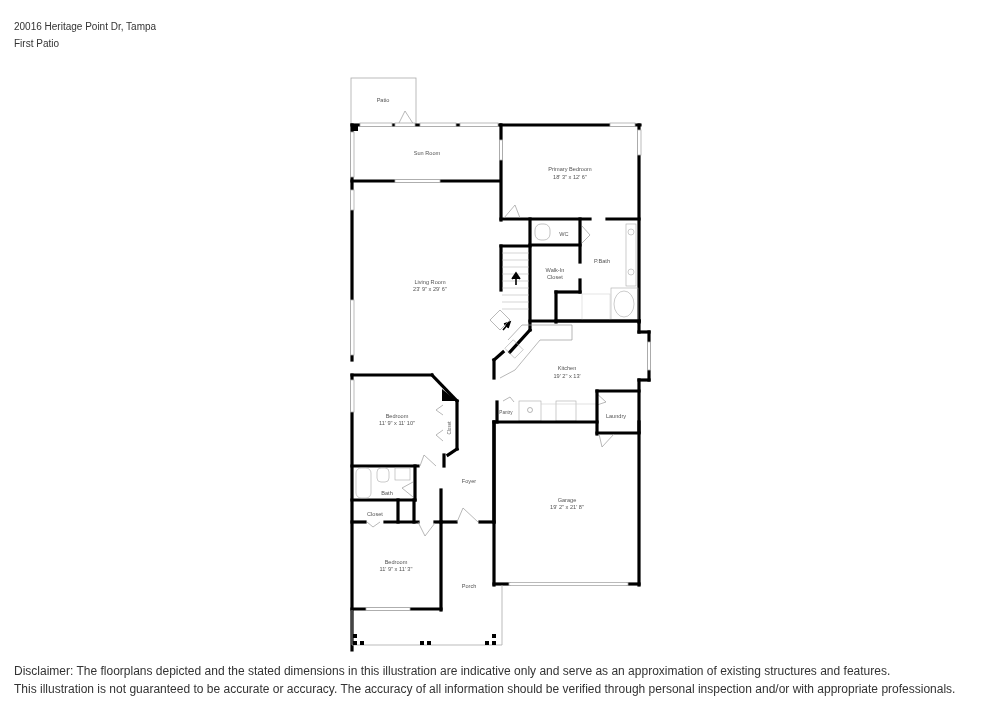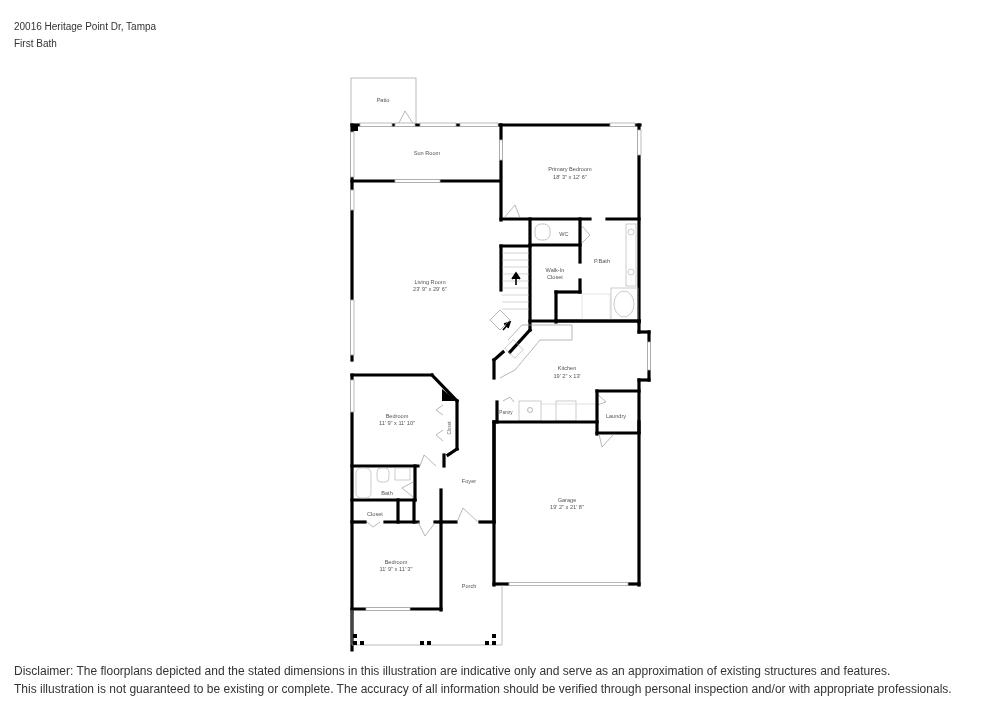--- a/index.html
+++ b/index.html
@@ -15,21 +15,21 @@
   .lbl-s { font-family:"Liberation Sans", sans-serif; font-size:4.6px; fill:#555; text-anchor:middle; }
   .w { stroke:#000; stroke-width:3.2; fill:none; stroke-linecap:square; }
   .thin { stroke:#999; stroke-width:0.7; fill:none; }
   .win { stroke:#aaa; stroke-width:0.8; fill:#fff; }
   .door { stroke:#999; stroke-width:0.7; fill:none; }
 </style>
 </head>
 <body>
 
 <div class="hdr t1">20016 Heritage Point Dr, Tampa</div>
-<div class="hdr t2">First Bath</div>
+<div class="hdr t2">First Patio</div>
 
 <svg width="1000" height="707" viewBox="0 0 1000 707" xmlns="http://www.w3.org/2000/svg">
 
   <g>
     <rect x="351" y="78" width="65" height="46" fill="none" stroke="#aaa" stroke-width="0.8"></rect>
     <path class="door" d="M398 125 L405 111 L414 125"></path>
   </g>
 
   <g>
     <line class="w" x1="352" y1="125" x2="500" y2="125" stroke="#000"></line>
@@ -220,13 +220,13 @@
   <text class="lbl" x="375" y="516">Closet</text>
   <text class="lbl" x="469" y="483">Foyer</text>
   <text class="lbl" x="567" y="502">Garage</text>
   <text class="lbl" x="567" y="509">19' 2" x 21' 8"</text>
   <text class="lbl" x="396" y="564">Bedroom</text>
   <text class="lbl" x="396" y="571">11' 9" x 11' 3"</text>
   <text class="lbl" x="469" y="588">Porch</text>
 </svg>
 
 <div class="disc d1">Disclaimer: The floorplans depicted and the stated dimensions in this illustration are indicative only and serve as an approximation of existing structures and features.</div>
-<div class="disc d2">This illustration is not guaranteed to be existing or complete. The accuracy of all information should be verified through personal inspection and/or with appropriate professionals.</div>
+<div class="disc d2">This illustration is not guaranteed to be accurate or accuracy. The accuracy of all information should be verified through personal inspection and/or with appropriate professionals.</div>
 
 </body></html>

